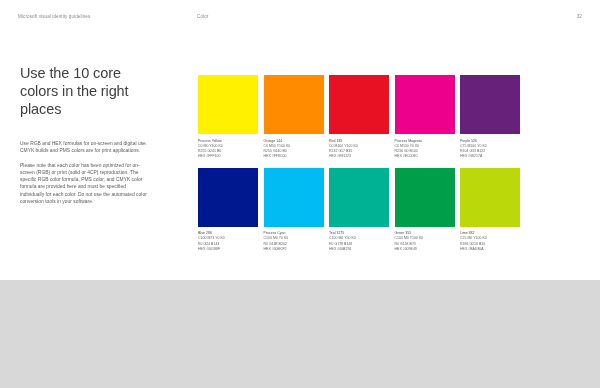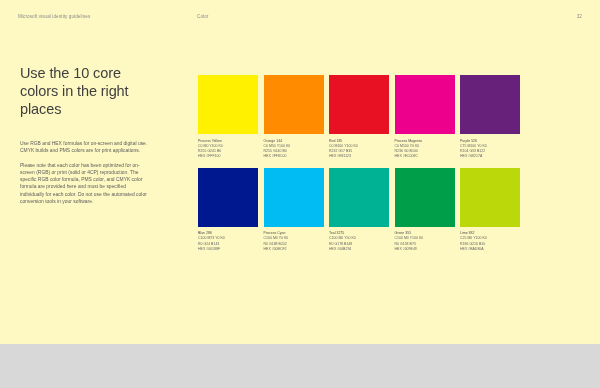--- a/index.html
+++ b/index.html
@@ -3,22 +3,22 @@
 <meta charset="utf-8">
 <style>
   html, body {
     margin: 0;
     padding: 0;
     background: #d8d8d8;
   }
   .page {
     position: relative;
     width: 600px;
-    height: 344px;
-    background: #fef9c3;
+    height: 280px;
+    background: #ffffff;
     overflow: hidden;
     font-family: "Liberation Sans", sans-serif;
     color: #3b3b3b;
   }
 
   
   .running-head {
     position: absolute;
     top: 14px;
     left: 0;

